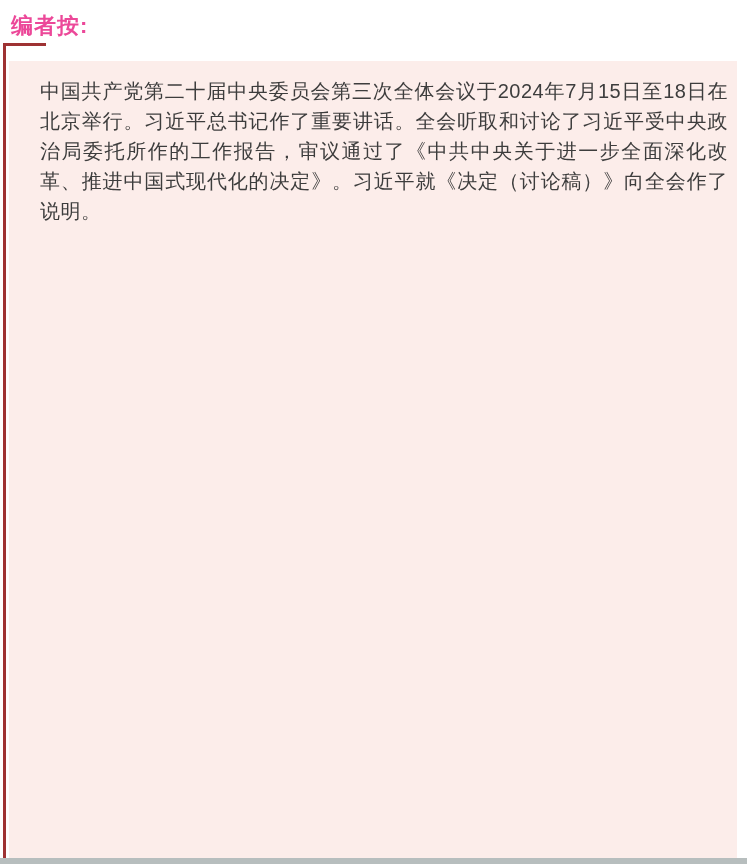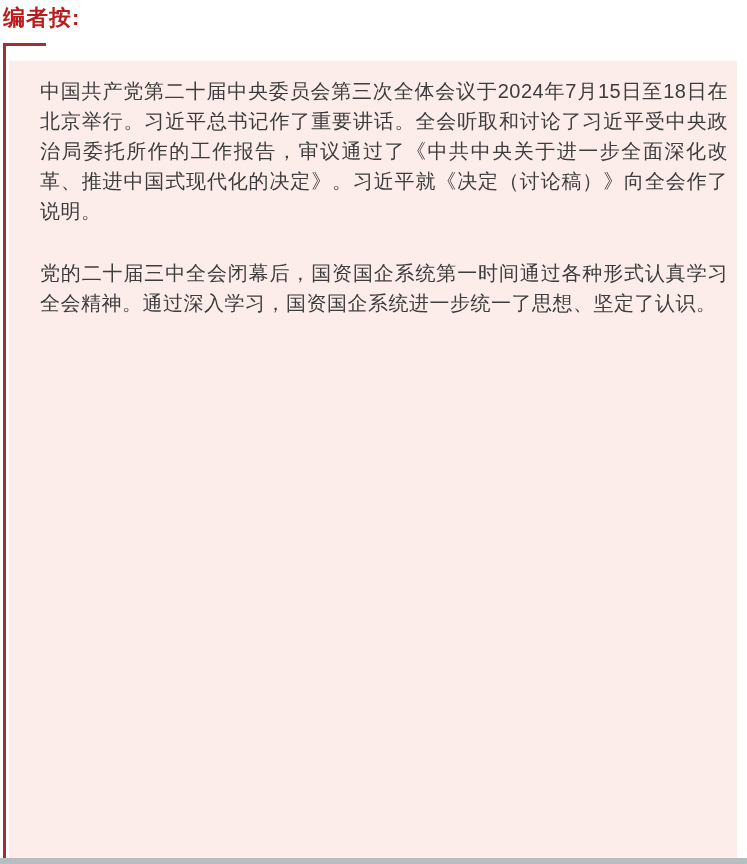--- a/index.html
+++ b/index.html
@@ -14,25 +14,25 @@
   .page {
     position: relative;
     width: 747px;
     height: 864px;
     background: #ffffff;
   }
   .note-heading {
     position: absolute;
     left: 3px;
     top: 5px;
-    margin: 0;
+    margin: 8px;
     font-size: 22px;
     line-height: 26px;
     font-weight: 700;
-    color: #b91c1c;
+    color: #ec4899;
     letter-spacing: 1px;
   }
   
   .bracket-vertical {
     position: absolute;
     left: 3px;
     top: 43px;
     width: 3px;
     height: 821px;
     background: #9e3233;
@@ -82,19 +82,18 @@
 
 <div class="page">
 
   <h1 class="note-heading">编者按:</h1>
 
   <div class="bracket-vertical"></div>
   <div class="bracket-horizontal"></div>
 
   <section class="note-box">
     <p>中国共产党第二十届中央委员会第三次全体会议于2024年7月15日至18日在北京举行。习近平总书记作了重要讲话。全会听取和讨论了习近平受中央政治局委托所作的工作报告，审议通过了《中共中央关于进一步全面深化改革、推进中国式现代化的决定》。习近平就《决定（讨论稿）》向全会作了说明。</p>
-    <p>党的二十届三中全会闭幕后，国资国企系统第一时间通过各种形式认真学习全会精神。通过深入学习，国资国企系统进一步统一了思想、坚定了认识。</p>
 
   </section>
 
   <div class="bottom-strip"></div>
 
 </div>
 
 </body></html>

